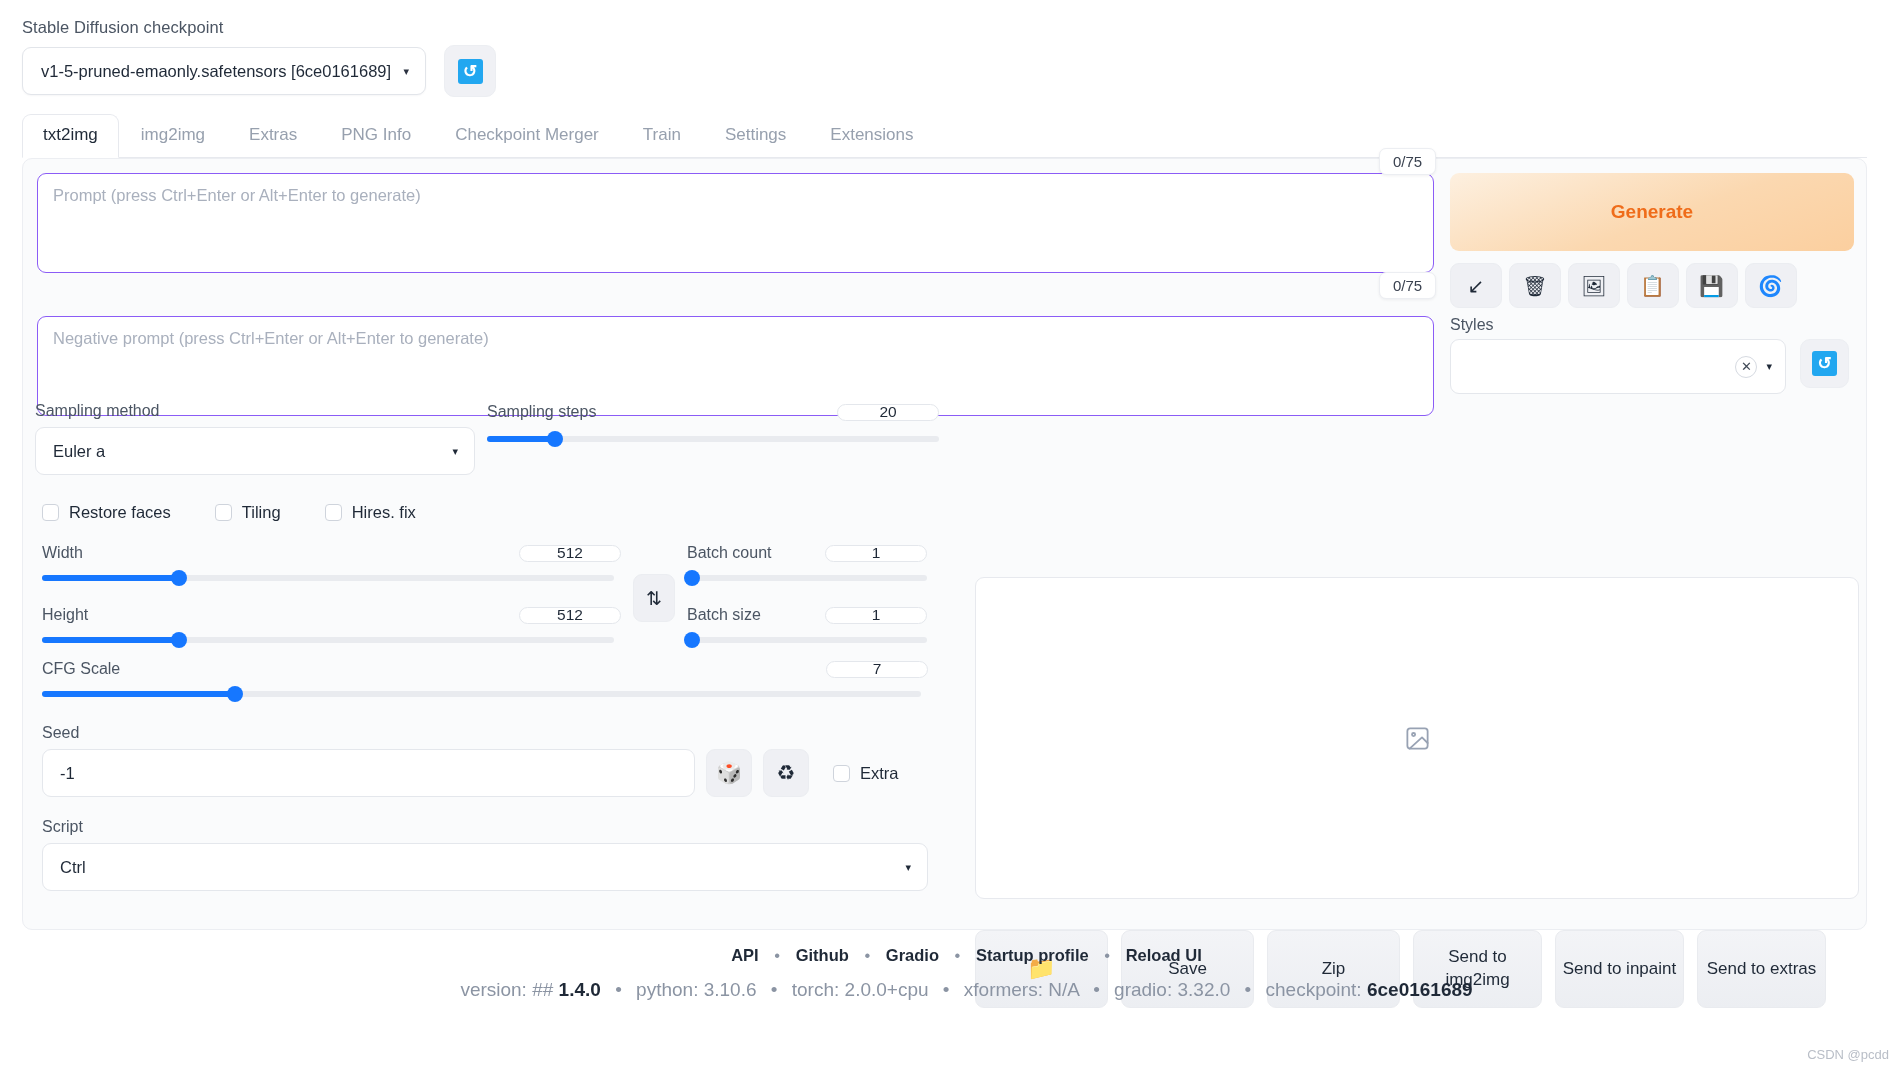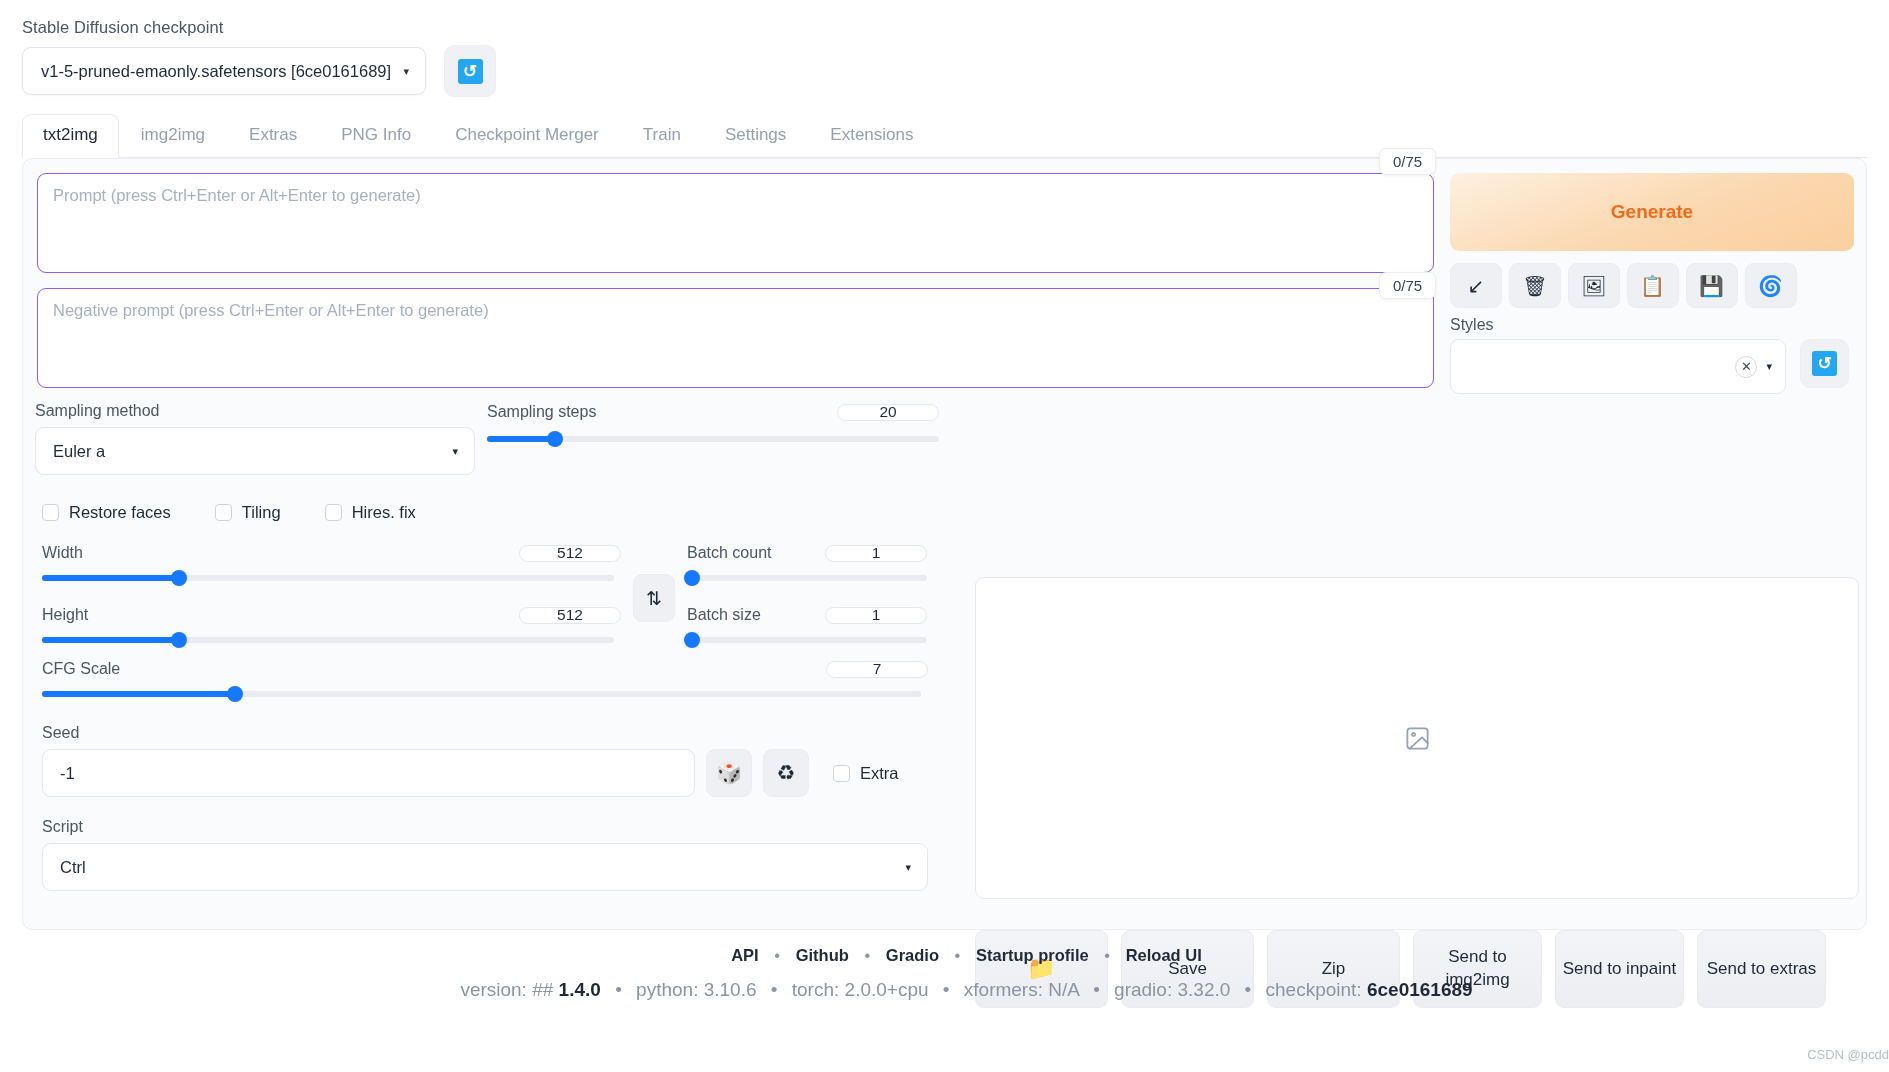--- a/index.html
+++ b/index.html
@@ -62,21 +62,21 @@
     position:absolute; left:22px; top:158px; width:1845px; height:772px;
     background:#fafbfc; border:1px solid #eceef2; border-radius:10px;
   }
 
   
   .prompt-box {
     position:absolute; background:#fff; border:1px solid #8b5cf6;
     border-radius:9px;
   }
   #prompt-pos { left:14px; top:14px; width:1397px; height:100px; }
-  #prompt-neg { left:14px; top:129px; width:1397px; height:100px; }
+  #prompt-neg { left:14px; top:157px; width:1397px; height:100px; }
   .prompt-ph {
     position:absolute; left:15px; top:12px;
     font-size:16.5px; color:#a9b0bd;
   }
   .token-counter {
     position:absolute; background:#fff; border:1px solid #eceef2;
     border-radius:7px; font-size:15px; color:#3a4250;
     padding:4px 13px; box-shadow:0 1px 3px rgba(16,24,40,.06);
   }
   #tok1 { left:1356px; top:-11px; }

